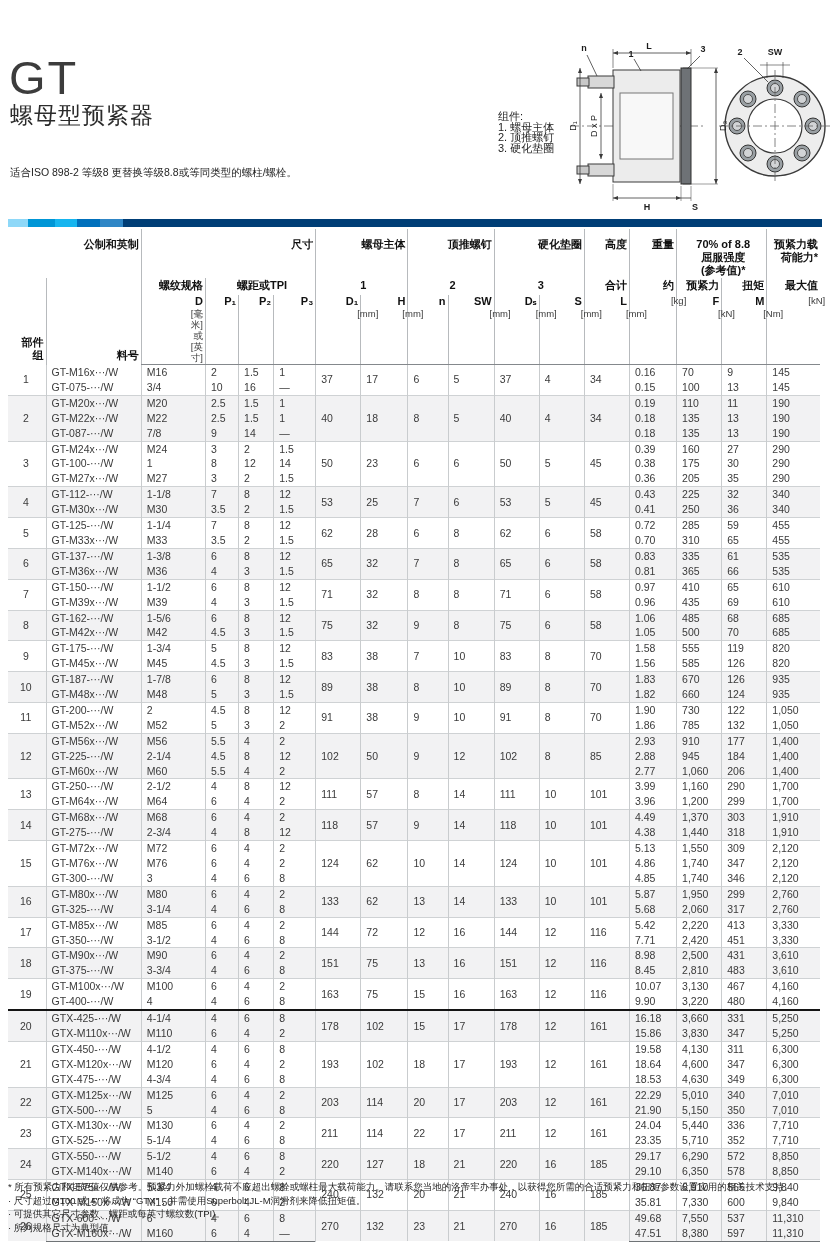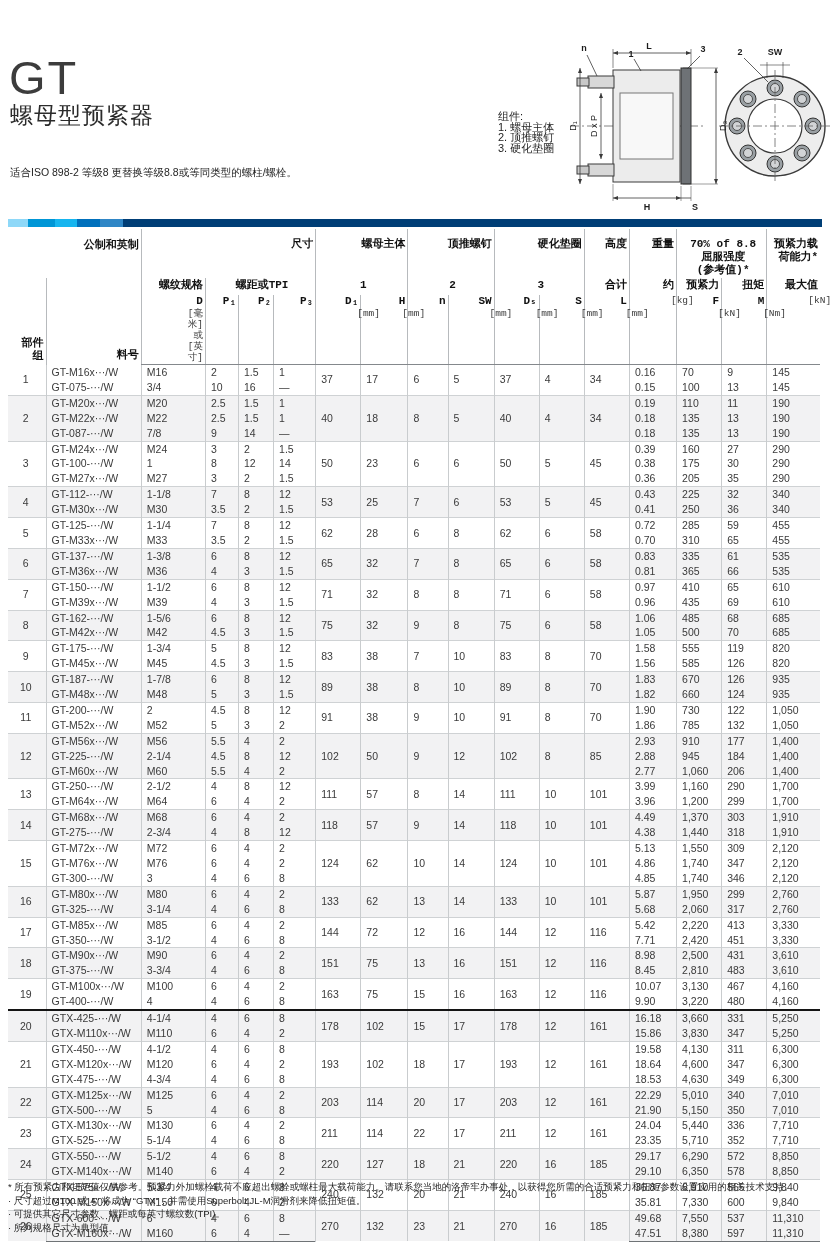--- a/index.html
+++ b/index.html
@@ -23,21 +23,21 @@
   .accent-bar .seg{height:8px;}
   
   .table-wrap{position:absolute;left:8px;top:229px;width:814px;}
   table{border-collapse:collapse;table-layout:fixed;width:812px;}
   th,td{box-sizing:border-box;}
   thead th{font-weight:bold;font-size:11px;text-align:right;vertical-align:top;
     padding:2px 2px 1px 5px;color:#111;line-height:13px;}
   thead tr.hr1 th{padding-top:9px;height:44px;}
   thead tr.hr2 th{height:17px;padding-top:1px;}
   thead tr.hr3 th{height:27px;padding-top:0;border-bottom:1px solid #84888c;}
-  thead th.bl{border-left:1px solid #b7babd;font-family:Liberation Mono, monospace;}
+  thead th.bl{border-left:1px solid #b7babd;}
   thead th.ctr{text-align:center;}
   thead th.btm{vertical-align:bottom;padding-bottom:3px;}
   thead .unit{font-weight:normal;font-size:9.5px;color:#3a3a3a;line-height:11px;padding-left:36px;}
   tbody td{font-size:10.5px;color:#3a3a3a;height:14.9px;line-height:14.9px;
     padding:0 2px 0 5px;vertical-align:middle;white-space:nowrap;
     border-left:1px solid #c9ccce;}
   tbody td.c-no{border-left:none;text-align:center;padding-left:0;}
   tbody tr.shaded td{background:#f2f2f3;}
   tbody tr.group-start td{border-top:1px solid #cfd2d4;}
   tbody tr.series-break td{border-top:2px solid #141414;}

